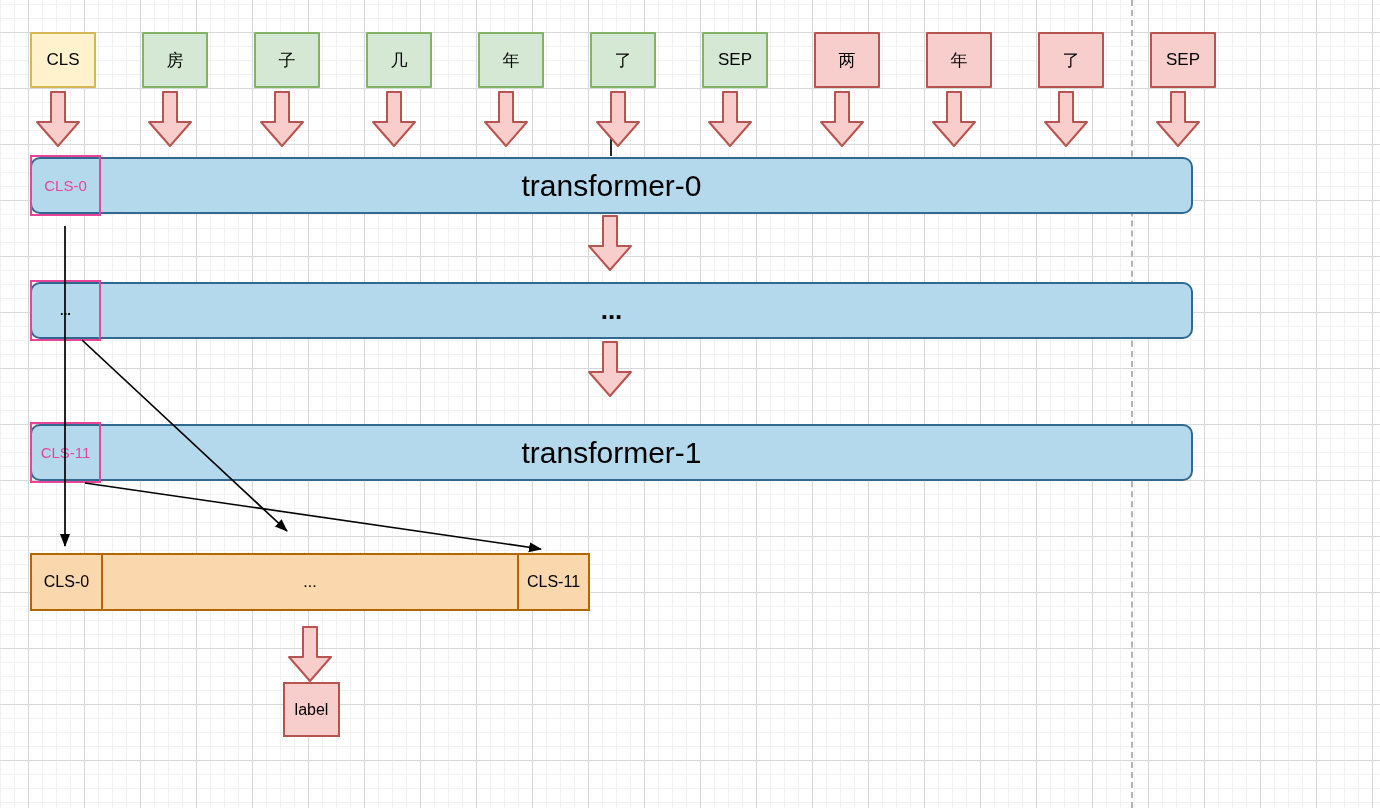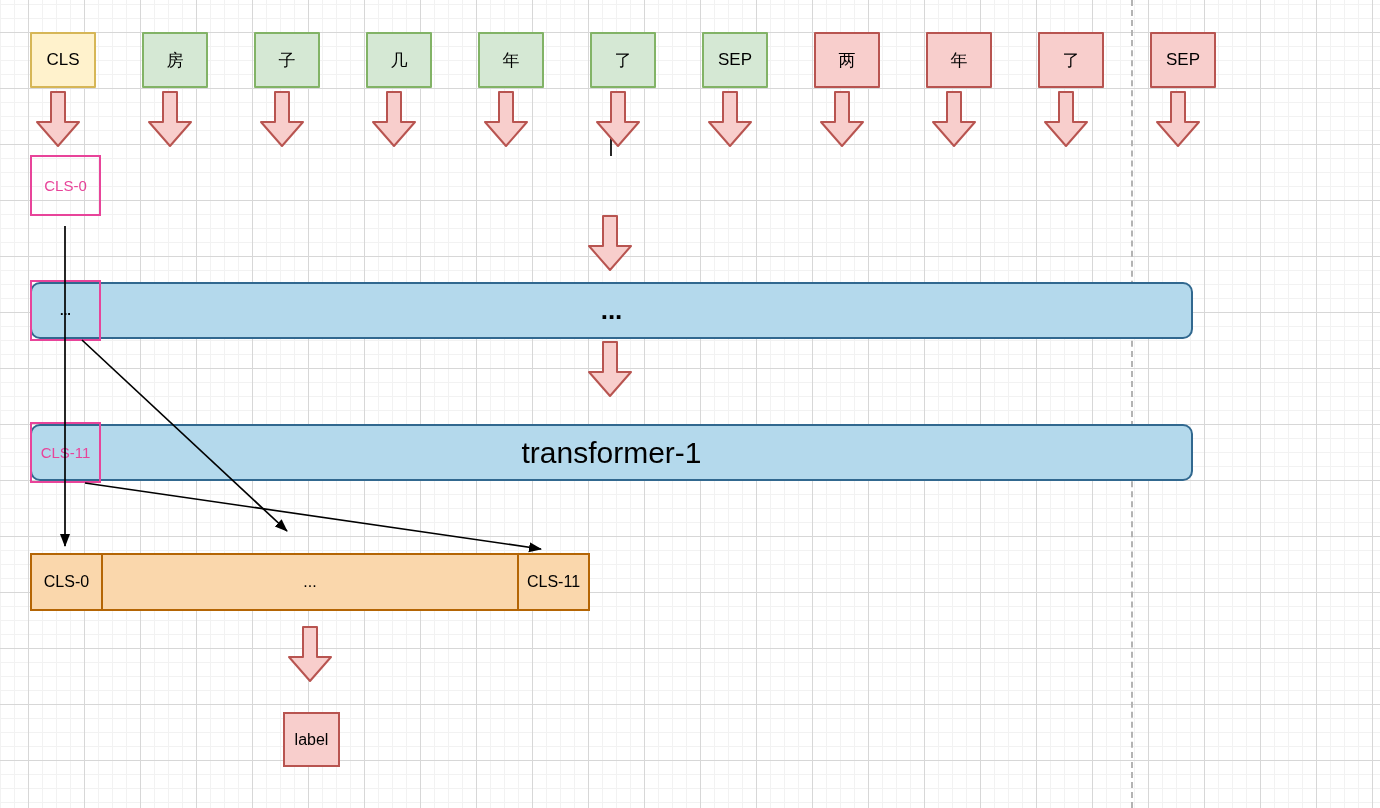--- a/index.html
+++ b/index.html
@@ -46,40 +46,43 @@
     left:30px;top:553px;width:560px;height:58px;
     background:#fad7ac;border:2px solid #b46504;
     display:flex;align-items:stretch;font-size:16px;
   }
   .pooled-cell{display:flex;align-items:center;justify-content:center;}
   .pooled-cell.c0{width:69px;}
   .pooled-cell.c1{flex:1;border-left:2px solid #b46504;border-right:2px solid #b46504;}
   .pooled-cell.c2{width:69px;}
   
   .labelbox{
-    left:283px;top:712px;width:57px;height:55px;
+    left:283px;top:682px;width:57px;height:55px;
     background:#f8cecc;border:2px solid #b85450;
     display:flex;align-items:center;justify-content:center;font-size:16px;
   }
   
   .boundary{
     left:1131px;top:0;width:0;height:808px;
     border-left:2px dashed #b3b3b3;
   }
   #overlay{position:absolute;left:0;top:0;pointer-events:none;}
   .fat-arrow{fill:#f8cecc;stroke:#b85450;stroke-width:2;stroke-linejoin:round;}
   .edge{stroke:#000;stroke-width:1.7;fill:none;}
 </style>
 </head>
 <body>
 
 <div id="canvas">
 
   <div class="abs boundary"></div>
 
+  <div class="abs bar" style="top:157px">
+    <span class="bar-label">transformer-0</span>
+  </div>
   <div class="abs bar" style="top:282px">
     <span class="bar-label ellipsis">...</span>
   </div>
   <div class="abs bar" style="top:424px">
     <span class="bar-label">transformer-1</span>
   </div>
 
   <div class="abs clsbox" style="top:155px">
     <span>CLS-0</span>
   </div>

